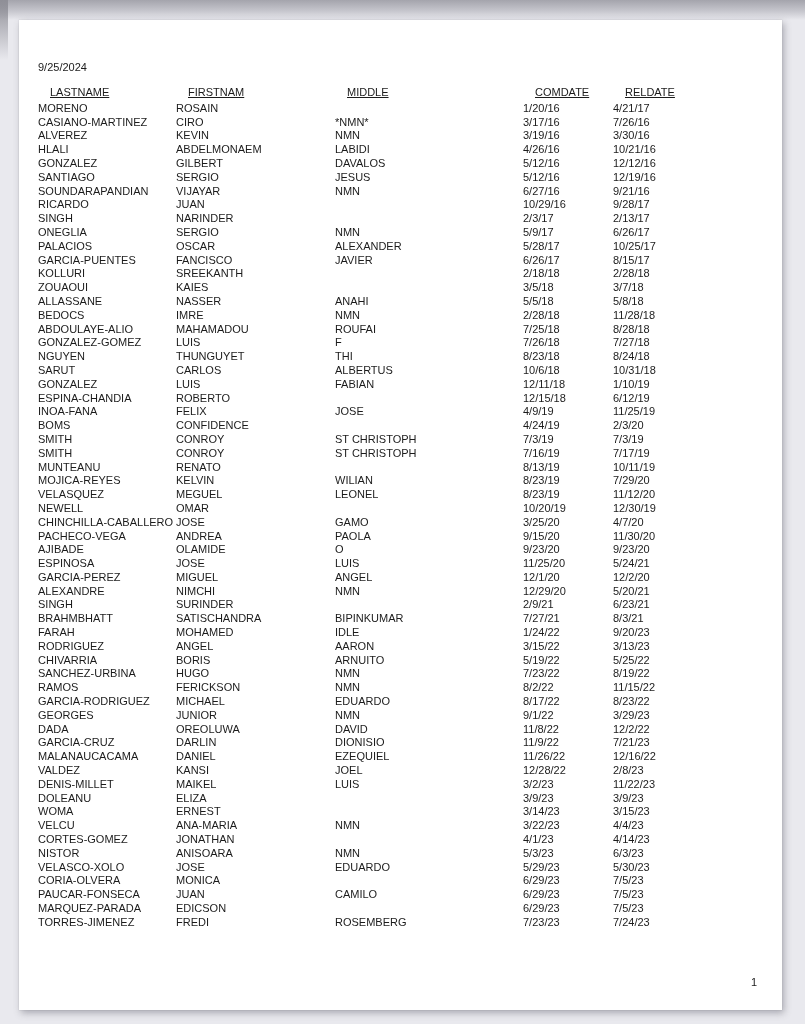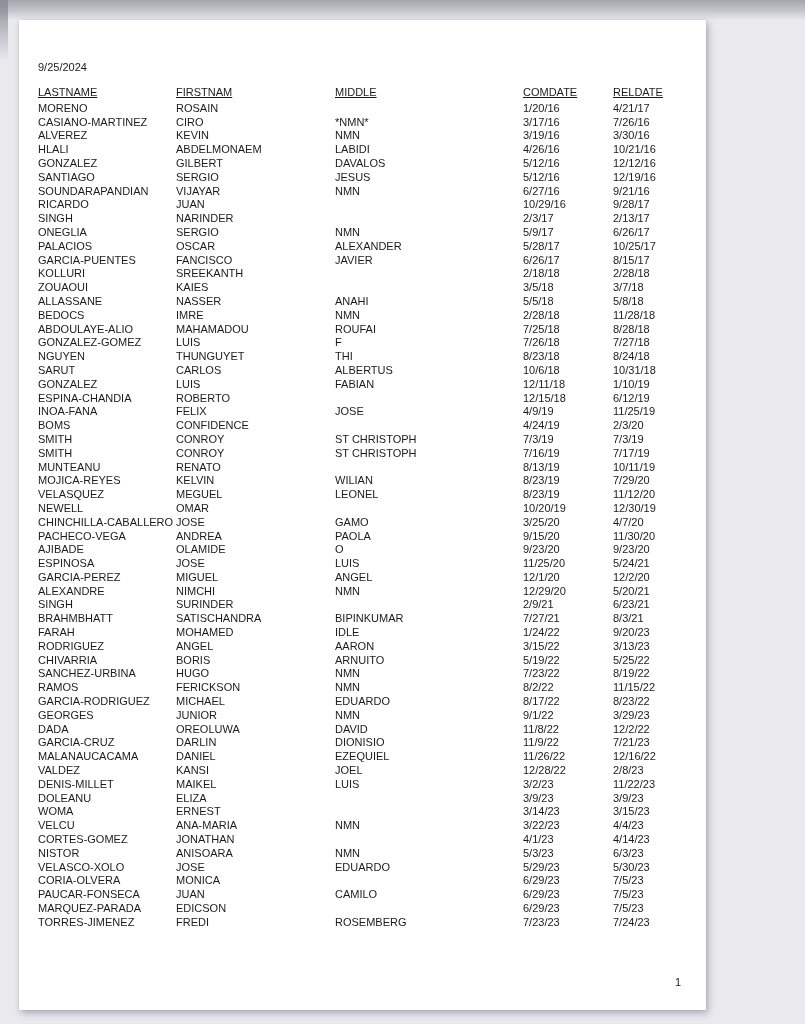--- a/index.html
+++ b/index.html
@@ -23,21 +23,21 @@
   .left-shade {
     position: absolute;
     top: 0; left: 0;
     width: 8px; height: 60px;
     background: linear-gradient(to bottom, #8f8f97 0%, rgba(233,233,238,0) 100%);
   }
   .page {
     position: absolute;
     left: 19px;
     top: 20px;
-    width: 687px;
+    width: 763px;
     height: 990px;
     background: #ffffff;
     box-shadow: 2px 3px 7px rgba(90,90,105,0.45), 0 0 1px rgba(120,120,130,0.4);
     color: #1b1b1b;
     font-size: 11px;
   }
   .doc-date {
     position: absolute;
     left: 19px;
     top: 41px;
@@ -52,20 +52,21 @@
   }
   .row {
     display: grid;
     grid-template-columns: 138px 159px 188px 90px auto;
     line-height: 13.8px;
     height: 13.8px;
     white-space: nowrap;
   }
   .row.header {
     margin-bottom: 2px;
+    margin-left: 12px;
   }
   .row.header .cell {
     text-decoration: underline;
   }
   .cell {
     overflow: visible;
   }
   .page-num {
     position: absolute;
     right: 25px;

